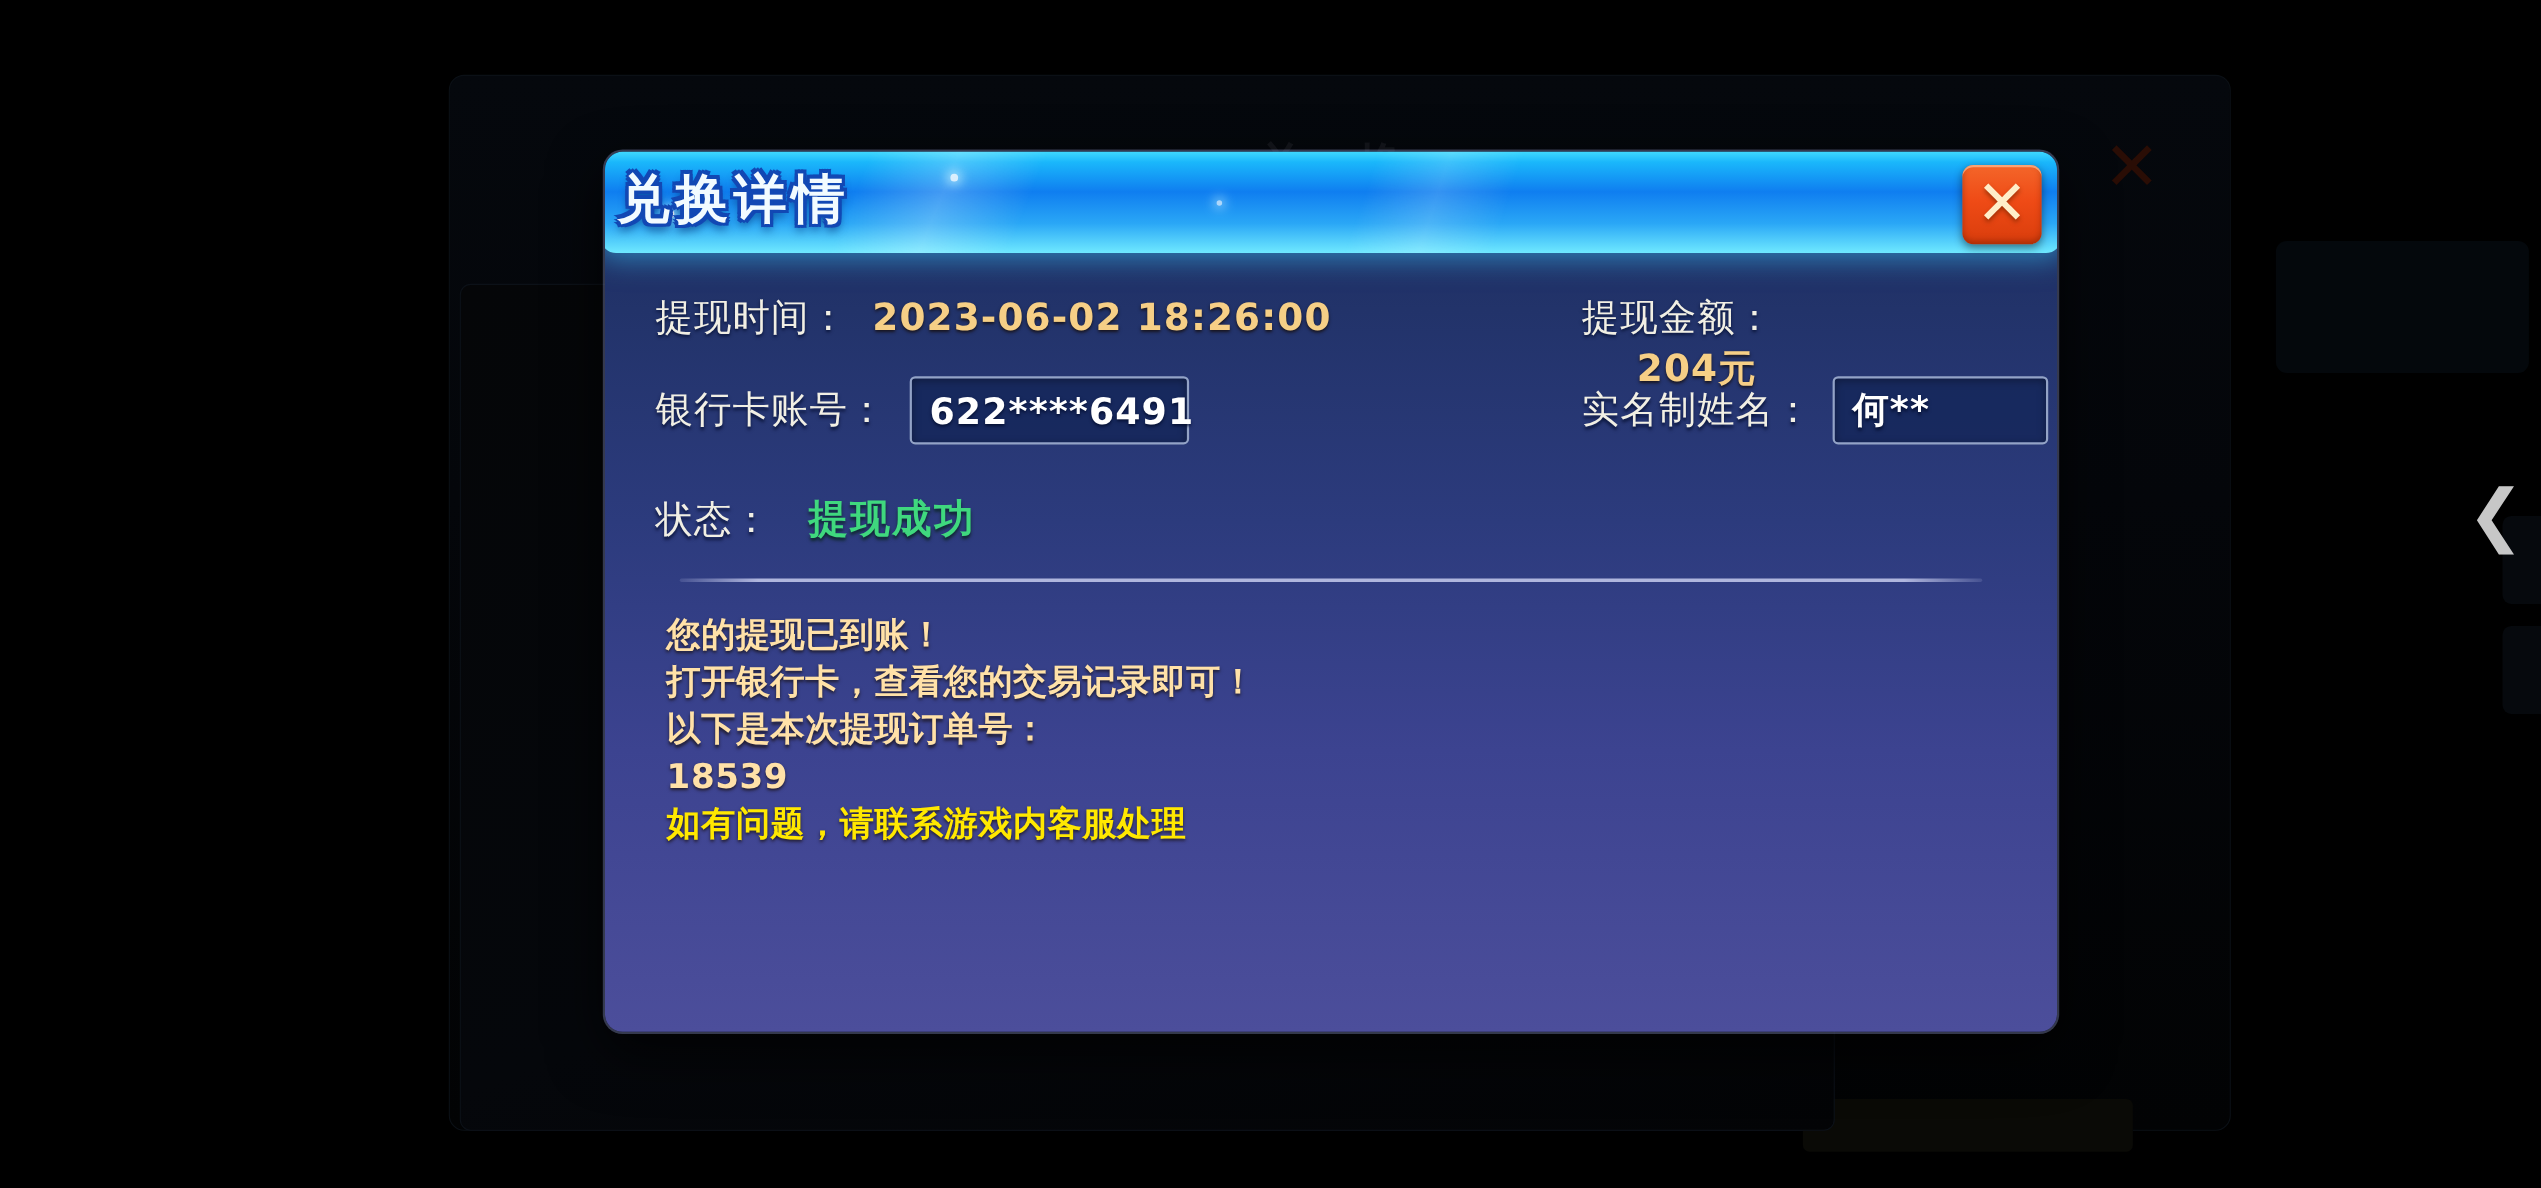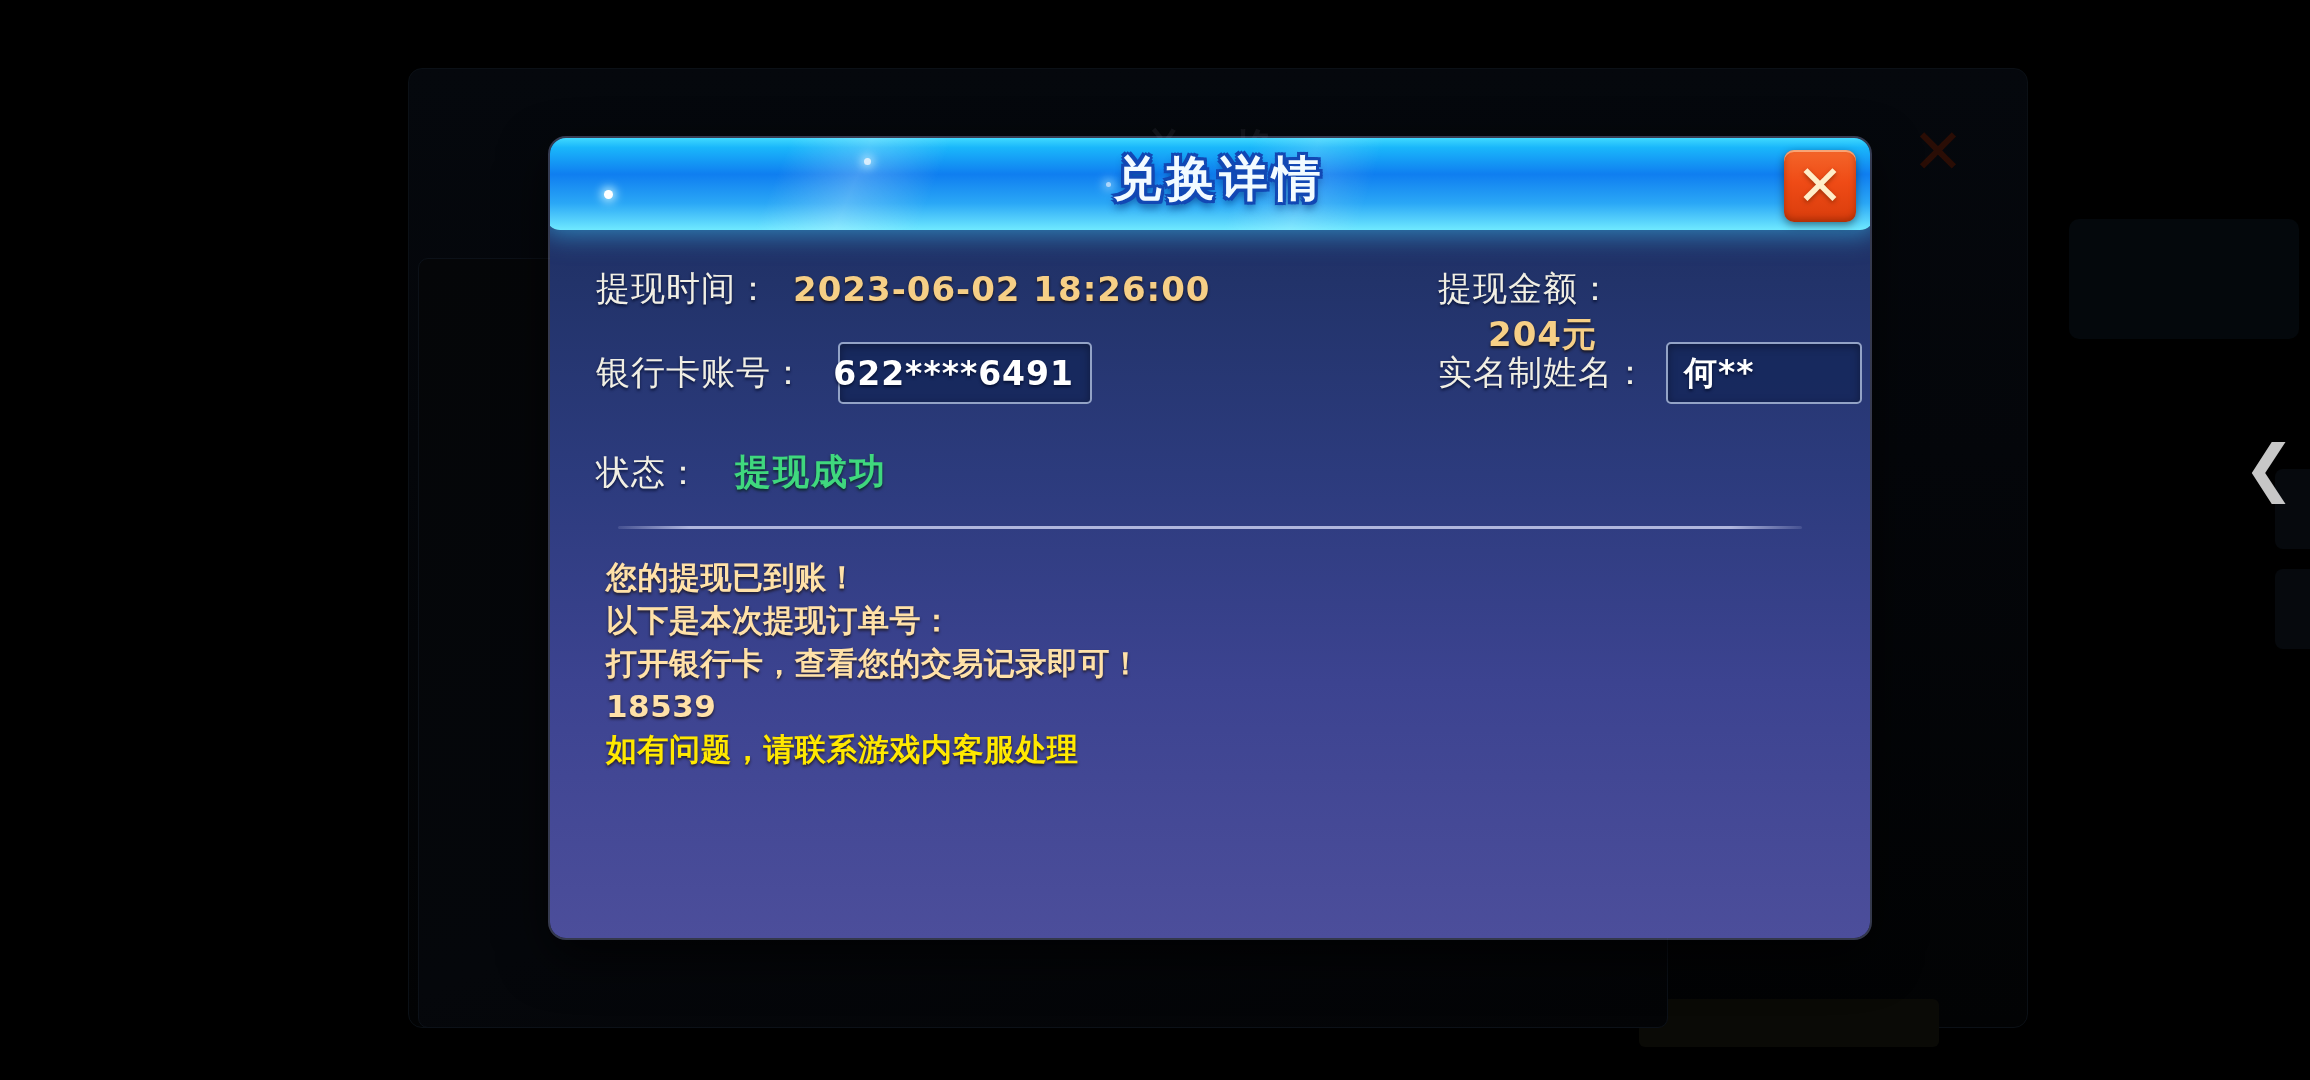--- a/index.html
+++ b/index.html
@@ -155,32 +155,32 @@
   }
   .sp1 { left:58px;  top:56px; width:9px;  height:9px; }
   .sp2 { left:318px; top:24px; width:7px;  height:7px; opacity:.8; }
   .sp3 { left:560px; top:48px; width:5px;  height:5px; opacity:.65; }
 
   .dialog-title {
     position:absolute;
     left:0; top:-4px;
     width:1328px; height:96px;
     line-height:96px;
-    text-align:center;
+    text-align:left;
     font-size:48px;
     font-weight:bold;
     letter-spacing:5px;
     color:#f2fbff;
     text-shadow:
       -3px 0 0 #1248b4, 3px 0 0 #1248b4,
       0 -3px 0 #1248b4, 0 3px 0 #1248b4,
       -3px -3px 0 #1248b4, 3px -3px 0 #1248b4,
       -3px 3px 0 #1248b4, 3px 3px 0 #1248b4,
       0 6px 9px rgba(0,30,90,.75);
-    font-family:Liberation Mono, monospace;
+    font-family:Liberation Serif, serif;
     padding-left:11px;
   }
 
   .close-button {
     position:absolute;
     right:14px; top:12px;
     width:72px; height:72px;
     border-radius:10px;
     background:linear-gradient(180deg,#f4662a 0%, #ef4b16 45%, #d93d0c 100%);
     box-shadow:inset 0 2px 0 rgba(255,200,160,.65),
@@ -256,21 +256,21 @@
     font-family:"DejaVu Sans", sans-serif;
   }
 
   
   #row-time      { left:46px;  top:32px; }
   #row-amount    { left:888px; top:32px;flex-direction:column; }
   #row-card      { left:46px;  top:108px; }
   #row-name      { left:888px; top:108px; }
   #row-status    { left:46px;  top:214px; }
 
-  #field-card { width:254px; margin-left:32px;justify-content:flex-end; }
+  #field-card { width:254px; margin-left:21px; }
   #field-name { width:196px; margin-left:18px; }
 
   .gap-l { margin-left:22px; }
   .gap-m { margin-left:34px; }
 
   .divider {
     position:absolute;
     left:68px; top:292px;
     width:1184px; height:3px;
     background:linear-gradient(90deg, rgba(190,196,235,.15) 0%, rgba(198,203,238,.85) 6%, rgba(198,203,238,.85) 94%, rgba(190,196,235,.15) 100%);
@@ -355,22 +355,22 @@
 
       <div class="row" id="row-status">
         <span class="lbl">状态：</span>
         <span class="val-green gap-m">提现成功</span>
       </div>
 
       <div class="divider"></div>
 
       <div class="message">
         <div class="msg-line">您的提现已到账！</div>
+        <div class="msg-line">打开银行卡，查看您的交易记录即可！</div>
         <div class="msg-line">以下是本次提现订单号：</div>
-        <div class="msg-line">打开银行卡，查看您的交易记录即可！</div>
         <div class="msg-line">18539</div>
         <div class="msg-line highlight">如有问题，请联系游戏内客服处理</div>
       </div>
 
     </div>
   </div>
 
 </div>
 
 </body></html>

